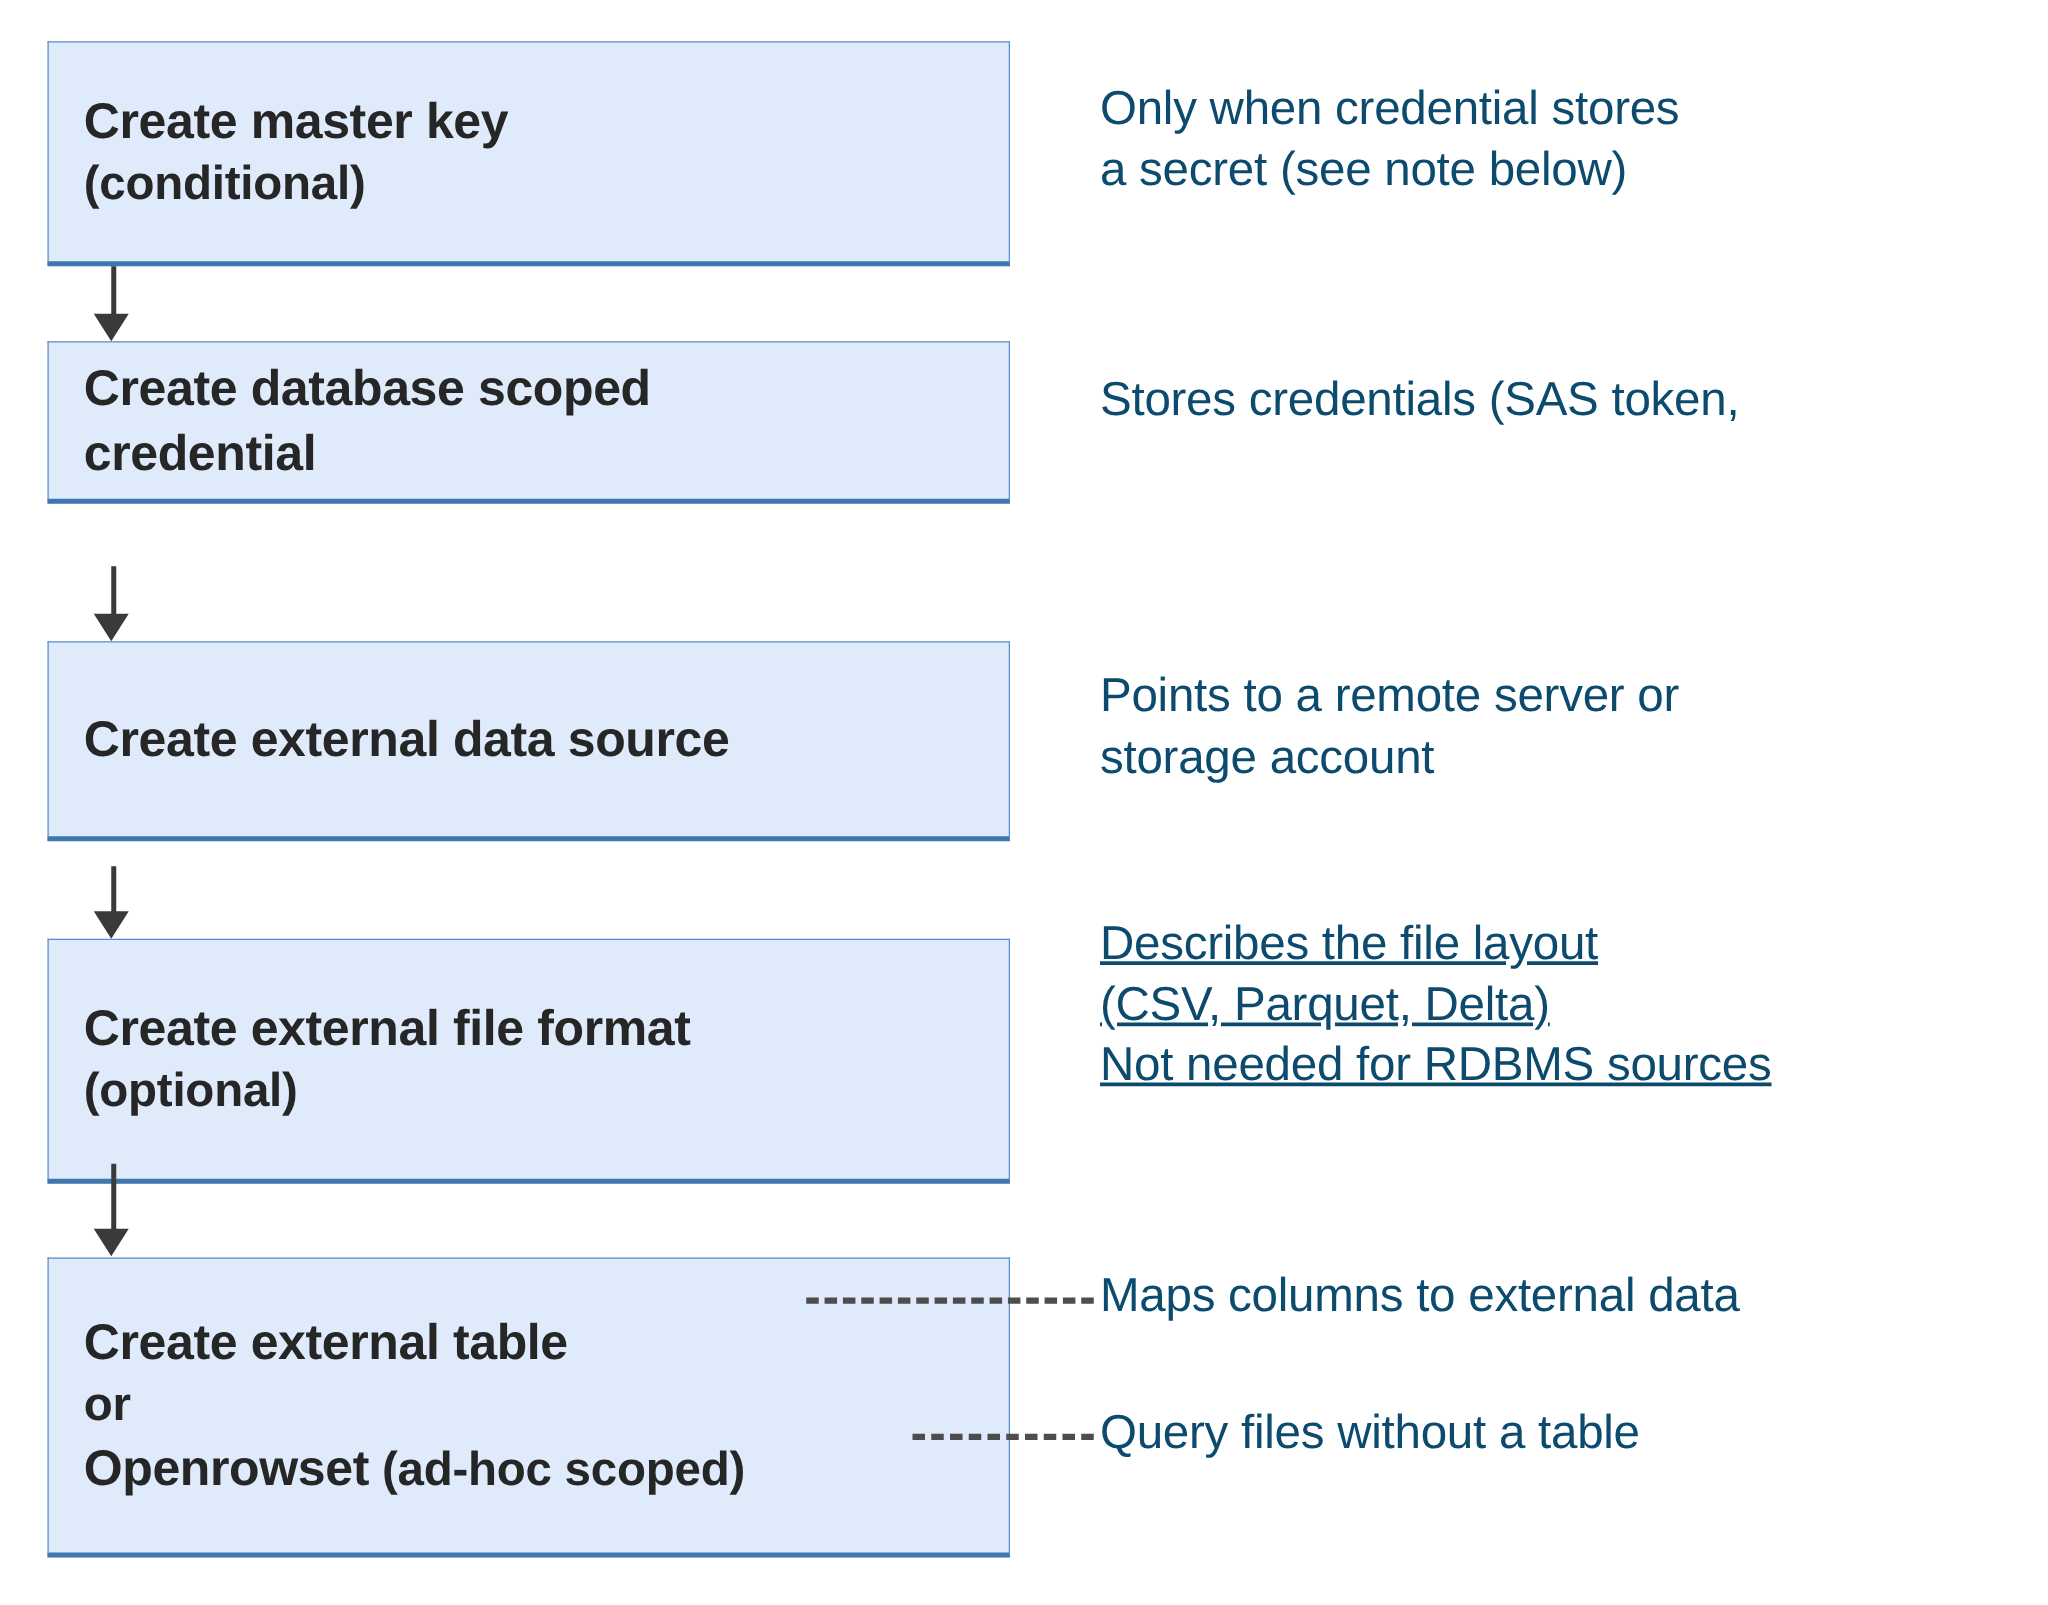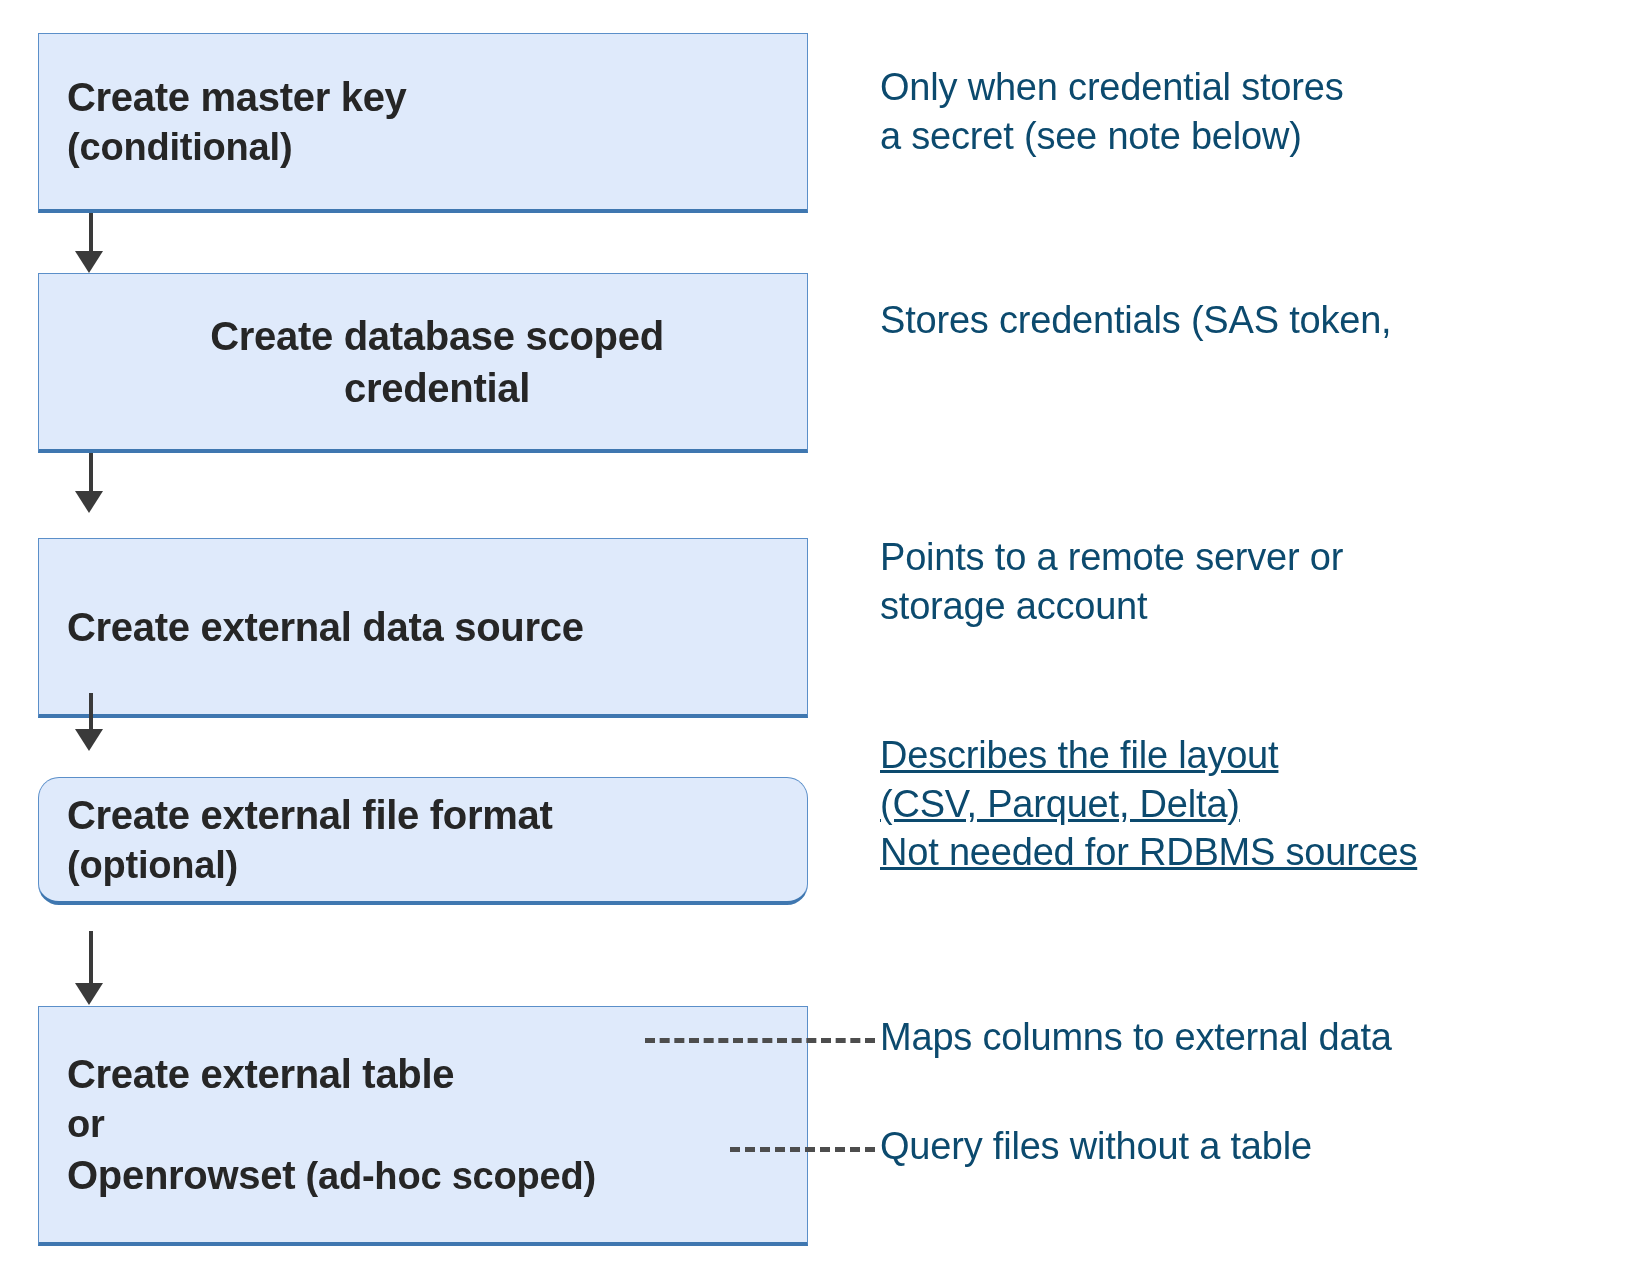--- a/index.html
+++ b/index.html
@@ -44,23 +44,23 @@
     letter-spacing: -0.3px;
   }
   .sub {
     font-weight: bold;
     font-size: 38px;
     letter-spacing: -0.2px;
   }
 
   
   #box-1 { top: 33px;   height: 180px; }
-  #box-2 { top: 273px;  height: 180px; align-items: center; }
-  #box-3 { top: 538px;  height: 180px; }
-  #box-4 { top: 777px;  height: 128px; border-radius: 21px; }
+  #box-2 { top: 273px;  height: 130px; }
+  #box-3 { top: 513px;  height: 160px; }
+  #box-4 { top: 751px;  height: 196px; }
   #box-5 { top: 1006px; height: 240px; }
 
   
   .arrow {
     position: absolute;
     left: 84px;
     width: 14px;
   }
   .arrow .shaft {
     position: absolute;

